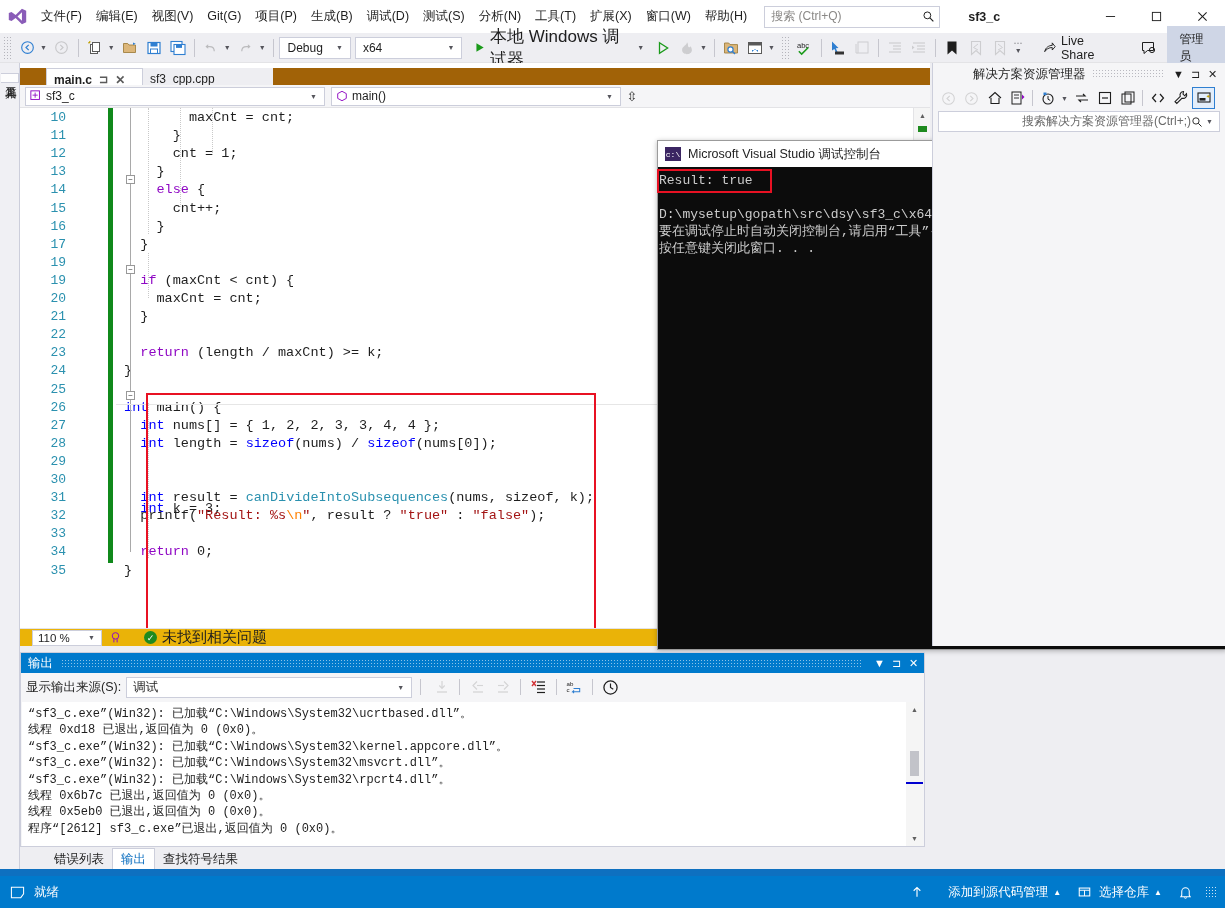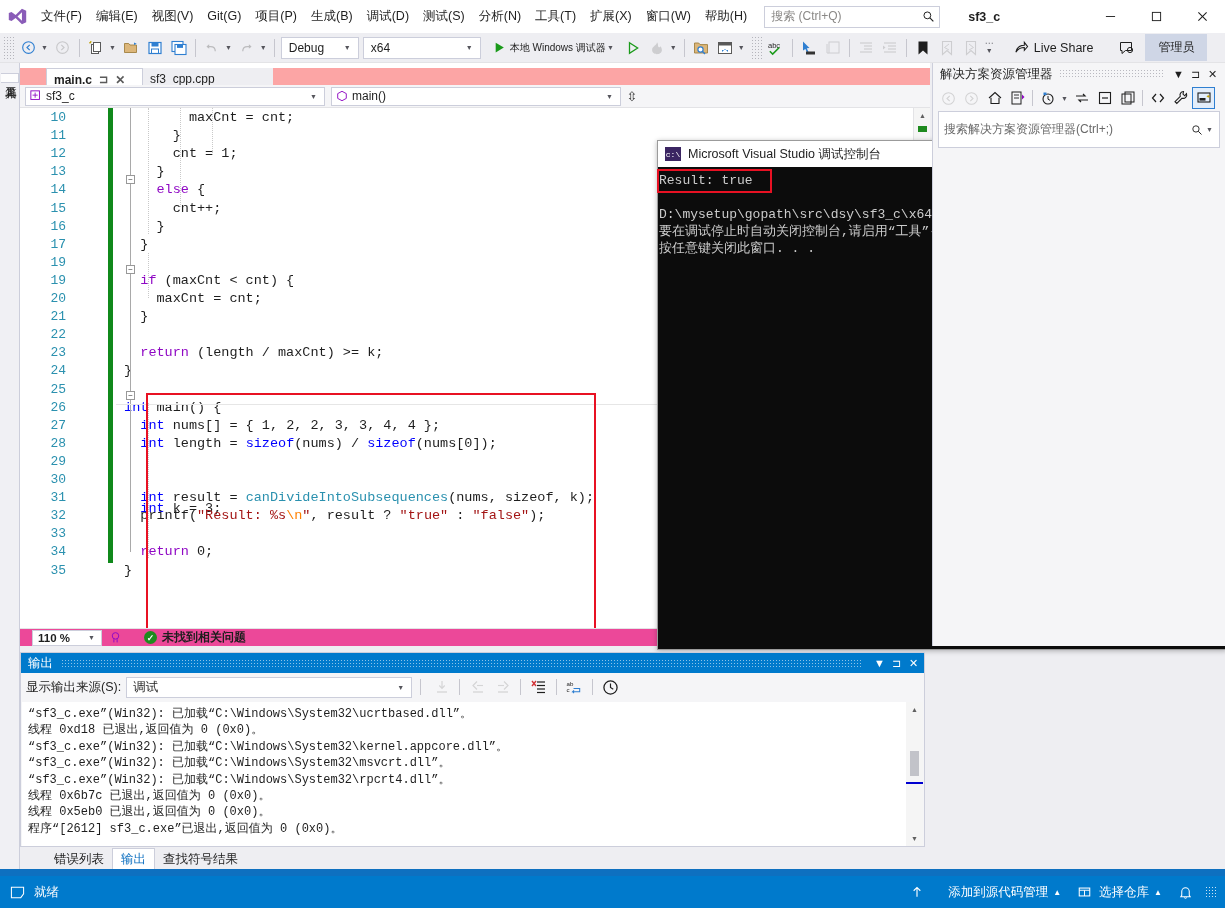--- a/index.html
+++ b/index.html
@@ -53,38 +53,38 @@
   .tb-btn.dis { opacity: 0.38; }
   .tb-sep { width: 1px; height: 18px; background: #c6c6ce; margin: 0 4px; }
   .tb-caret { font-size: 7px; color: #55555c; padding: 0 3px 0 1px; }
   .combo {
     height: 22px; border: 1px solid #cccedb; background: #fff; display: flex;
     align-items: center; padding: 0 2px 0 7px; font-size: 12px; color: #1e1e1e;
   }
   .combo .cv { flex: 1; white-space: nowrap; }
   .combo .ca { font-size: 7px; color: #55555c; padding: 0 5px; }
   .run-btn { display: flex; align-items: center; height: 24px; padding: 0 4px; }
-  .run-btn .lbl { font-size: 10px; margin-left: 4px; }
+  .run-btn .lbl { font-size: 17px; margin-left: 4px; }
   .liveshare { display: flex; align-items: center; height: 24px; padding: 0 6px; font-size: 12.5px; }
   .admin-badge { background: #cfd6e6; color: #1e1e1e; font-size: 12px; padding: 5px 13px; margin-left: 6px; }
 
   
   .leftstrip { position: absolute; left: 0; top: 63px; width: 20px; height: 806px; background: #f0f0f4;
                border-right: 1px solid #cccedb; }
   .leftstrip .vtab {
     position: absolute; top: 10px; left: 1px; width: 18px; padding: 4px 0;
     background: #fdfdfd; border: 1px solid #cccedb; border-left: none;
     writing-mode: vertical-rl; font-size: 11.5px; color: #1e1e1e; text-align: center;
   }
   .bluebar-l { position: absolute; left: 0; top: 63px; width: 6px; height: 806px; background: #0e70c0; }
   .blk-l { position: absolute; left: 6px; top: 63px; width: 14px; height: 806px; background: #1d1d1d; }
 
   
   .editorzone { position: absolute; left: 20px; top: 63px; width: 910px; height: 583px; background: #fff; }
-  .tabstrip { position: absolute; left: 0; top: 5px; width: 910px; height: 22px; background: #fca5a5; }
+  .tabstrip { position: absolute; left: 0; top: 5px; width: 910px; height: 22px; background: #a16207; }
   .etab {
     position: absolute; top: 0; height: 22px; display: flex; align-items: center;
     padding: 0 7px; font-size: 12px; white-space: nowrap;
   }
   .etab.active { background: #fff; border-top: 1px solid #cccedb; border-left: 1px solid #cccedb;
                  border-right: 1px solid #cccedb; font-weight: bold; color: #1e1e1e; }
   .etab.inactive { background: #eeeef2; color: #1e1e1e; }
   .etab .pin { margin-left: 7px; font-size: 11px; color: #5a5a5a; }
   .etab .xx  { margin-left: 7px; font-size: 12px; color: #5a5a5a; }
 
@@ -124,21 +124,21 @@
   .redbox { position: absolute; border: 2px solid #e81123; pointer-events: none; }
   .curline-under { position: absolute; left: 96px; height: 1px; background: #e6e6e6; }
 
   .vscroll { position: absolute; right: 0; top: 45px; width: 17px; height: 520px; background: #f5f5f5;
              border-left: 1px solid #e3e3e6; }
   .vscroll .arrow { width: 17px; height: 15px; display: flex; align-items: center; justify-content: center;
                     font-size: 7px; color: #606060; }
   .vscroll .mark { position: absolute; left: 4px; width: 9px; height: 6px; background: #1e8a1e; }
 
   .editorstatus { position: absolute; left: 0; top: 565px; width: 910px; height: 18px;
-                  background: #ec4899; display: flex; align-items: center; border-top: 1px solid #e3e3e6; font-weight: bold; }
+                  background: #eab308; display: flex; align-items: center; border-top: 1px solid #e3e3e6; }
   .zoomcombo { width: 70px; height: 16px; margin-left: 12px; border: 1px solid #cccedb; background: #fff;
                display: flex; align-items: center; padding: 0 2px 0 5px; font-size: 11.5px; }
   .zoomcombo .zv { flex: 1; }
   .zoomcombo .zc { font-size: 7px; color: #55555c; padding: 0 4px; }
   .okicon { width: 13px; height: 13px; border-radius: 50%; background: #1f8a1f; color: #fff;
             font-size: 9px; display: flex; align-items: center; justify-content: center; margin: 0 5px 0 22px; }
 
   
   .console {
     position: absolute; left: 657px; top: 140px; width: 570px; height: 510px;
@@ -152,33 +152,33 @@
   .console .ctitle { font-size: 12.5px; color: #1e1e1e; }
   .console .cbody { position: relative; padding: 5px 0 0 1px; color: #cccccc;
                     font-family: "Liberation Mono", monospace; font-size: 13px; line-height: 17px; }
   .console .cline { white-space: pre; }
   .console .redbox2 { position: absolute; left: -1px; top: 2px; width: 115px; height: 24px;
                       border: 2px solid #e81123; }
 
   
   .solexp { position: absolute; left: 932px; top: 63px; width: 293px; height: 583px; background: #f5f5f7;
             border-left: 1px solid #cccedb; }
-  .se-head { height: 22px; display: flex; align-items: center; padding: 0 4px 0 7px; font-size: 12.5px; }
+  .se-head { height: 22px; display: flex; align-items: center; padding: 0 4px 0 7px; font-size: 12.5px; margin-left: 33px; }
   .se-head .title { white-space: nowrap; }
   .se-head .dots { flex: 1; height: 10px; margin: 0 6px;
                    background-image: radial-gradient(#b9b9c0 0.8px, transparent 0.9px);
                    background-size: 3px 3px; }
   .se-head .hb { width: 17px; text-align: center; font-size: 11px; color: #1e1e1e; }
   .se-tools { height: 26px; display: flex; align-items: center; padding: 0 4px; }
   .se-tb { width: 23px; height: 22px; display: flex; align-items: center; justify-content: center; }
   .se-tb.dis { opacity: 0.38; }
   .se-tb.sel { border: 1px solid #2f7fd1; background: #e3eefb; }
   .se-sep { width: 1px; height: 16px; background: #c6c6ce; margin: 0 3px; }
-  .se-search { margin: 0 5px; height: 37px; border: 1px solid #cccedb; background: #fff;
-               display: flex; align-items: center; padding: 0 3px 0 5px; font-size: 12px; color: #6a6a6a; }
+  .se-search { margin: 0 5px; height: 21px; border: 1px solid #cccedb; background: #fff;
+               display: flex; align-items: center; padding: 0 3px 0 5px; font-size: 12px; color: #6a6a6a; text-align: right; }
   .se-search .ss { flex: 1; white-space: nowrap; overflow: hidden; }
 
   
   .outpanel { position: absolute; left: 20px; top: 652px; width: 905px; height: 195px;
               background: #f5f5f7; border: 1px solid #cccedb; }
   .out-head { height: 20px; background: #007acc; display: flex; align-items: center;
               padding: 0 2px 0 7px; color: #fff; font-size: 12.5px; }
   .out-head .otitle { white-space: nowrap; }
   .out-head .odots { flex: 1; height: 9px; margin: 0 8px;
                      background-image: radial-gradient(rgba(255,255,255,0.55) 0.8px, transparent 0.9px);
@@ -568,21 +568,21 @@
     <div class="editorstatus">
       <div class="zoomcombo">
         <span class="zv">110 %</span>
         <span class="zc">▼</span>
       </div>
       <svg width="13" height="13" viewBox="0 0 16 16" style="margin-left:7px">
           <circle cx="8" cy="6" r="4" fill="none" stroke="#8f08c4" stroke-width="1.2"></circle>
           <path d="M6 10v4M10 10v4" stroke="#8f08c4" stroke-width="1.2"></path>
         </svg>
       <div class="okicon">✓</div>
-      <span style="font-size:12px">未找到相关问题</span>
+      <span style="font-size:15px">未找到相关问题</span>
     </div>
   </div>
 
   <div class="console">
     <div class="cbar">
       <div class="cicon">c:\</div>
       <div class="ctitle">Microsoft Visual Studio 调试控制台</div>
     </div>
     <div class="cbody">
       <div class="redbox2"></div>

